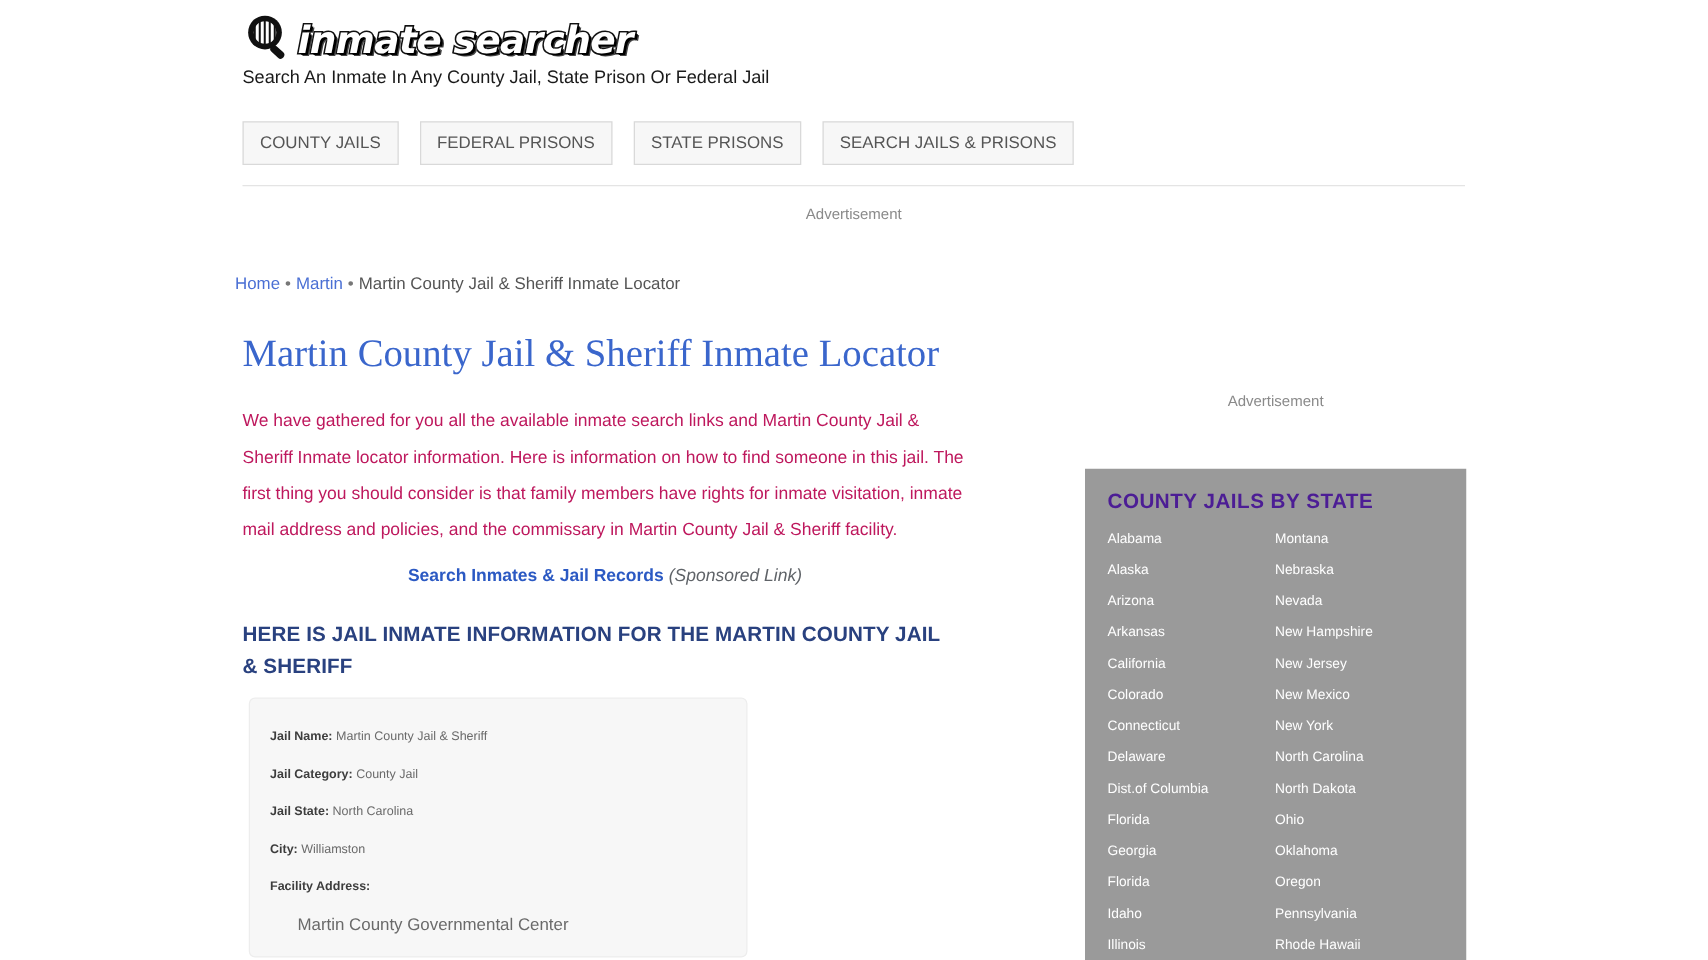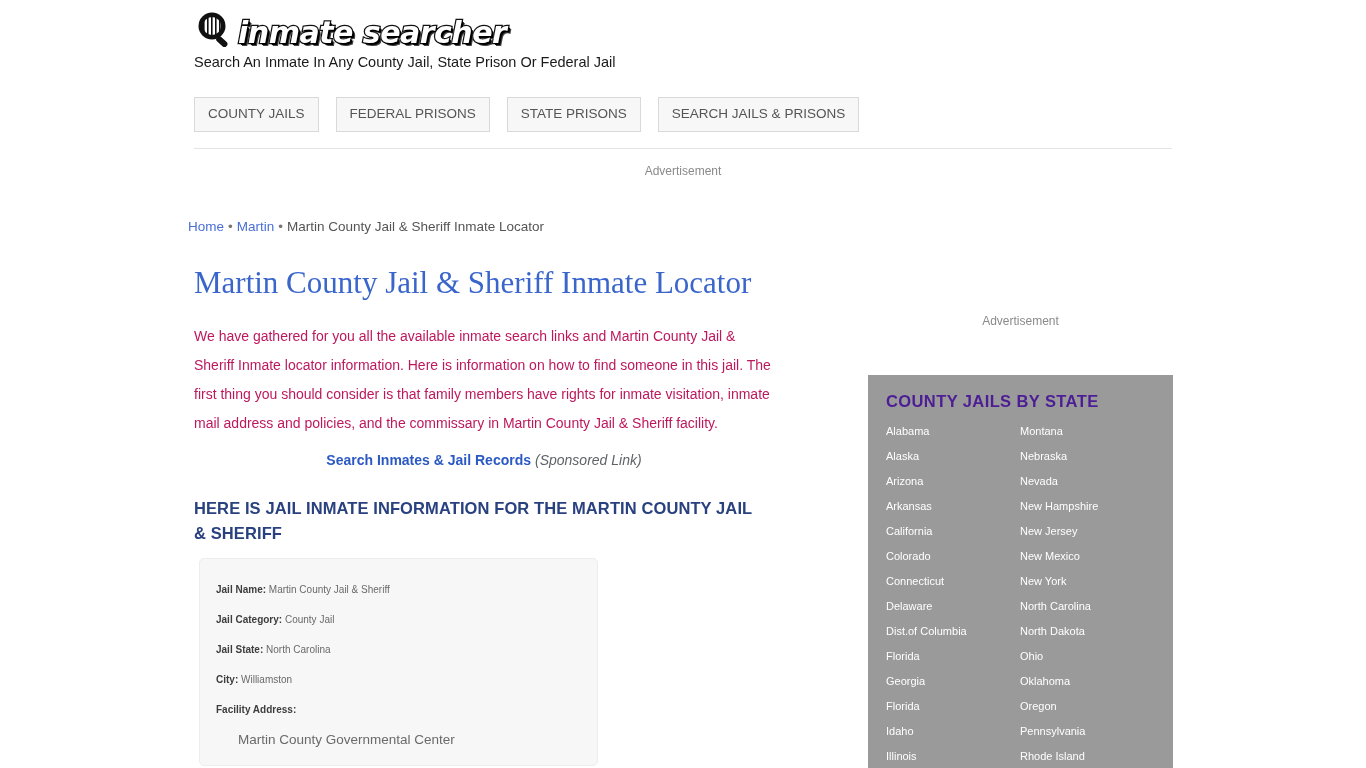--- a/index.html
+++ b/index.html
@@ -338,17 +338,17 @@
       <a class="state-link" href="#">North Dakota</a>
       <a class="state-link" href="#">Florida</a>
       <a class="state-link" href="#">Ohio</a>
       <a class="state-link" href="#">Georgia</a>
       <a class="state-link" href="#">Oklahoma</a>
       <a class="state-link" href="#">Florida</a>
       <a class="state-link" href="#">Oregon</a>
       <a class="state-link" href="#">Idaho</a>
       <a class="state-link" href="#">Pennsylvania</a>
       <a class="state-link" href="#">Illinois</a>
-      <a class="state-link" href="#">Rhode Island</a>
+      <a class="state-link" href="#">Rhode Hawaii</a>
     </div>
   </div>
 
 </div>
 
 </body></html>

